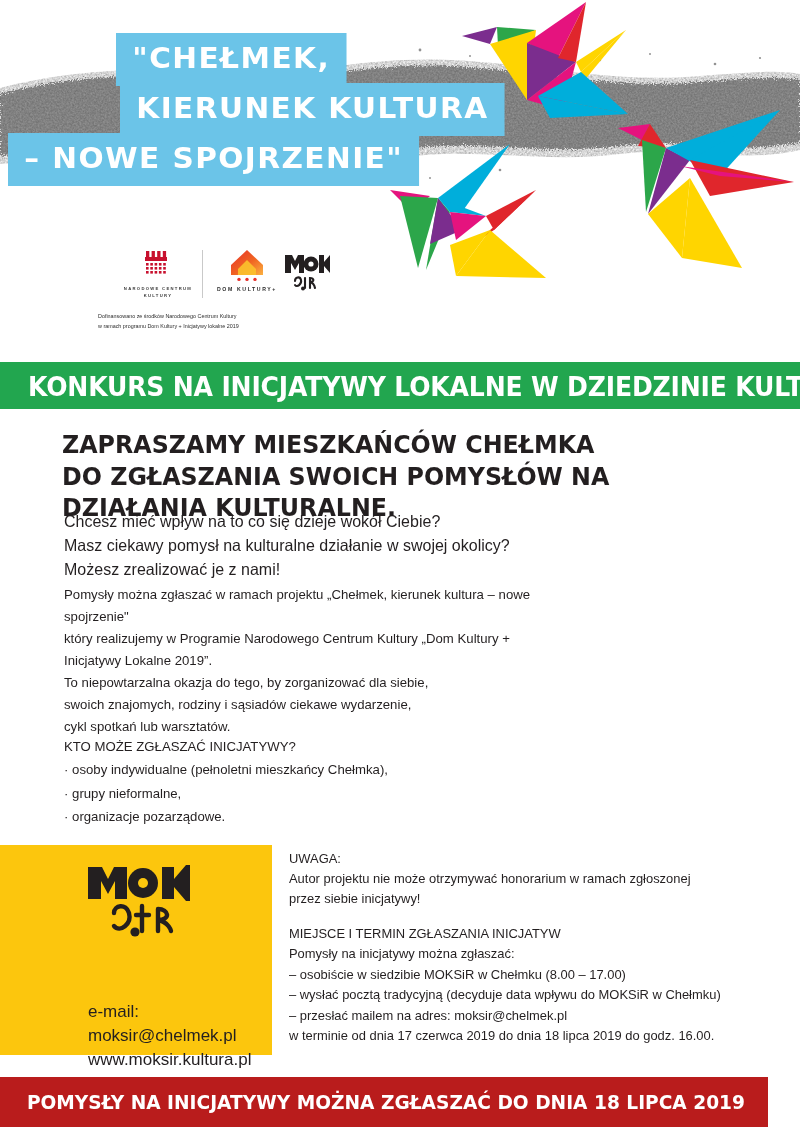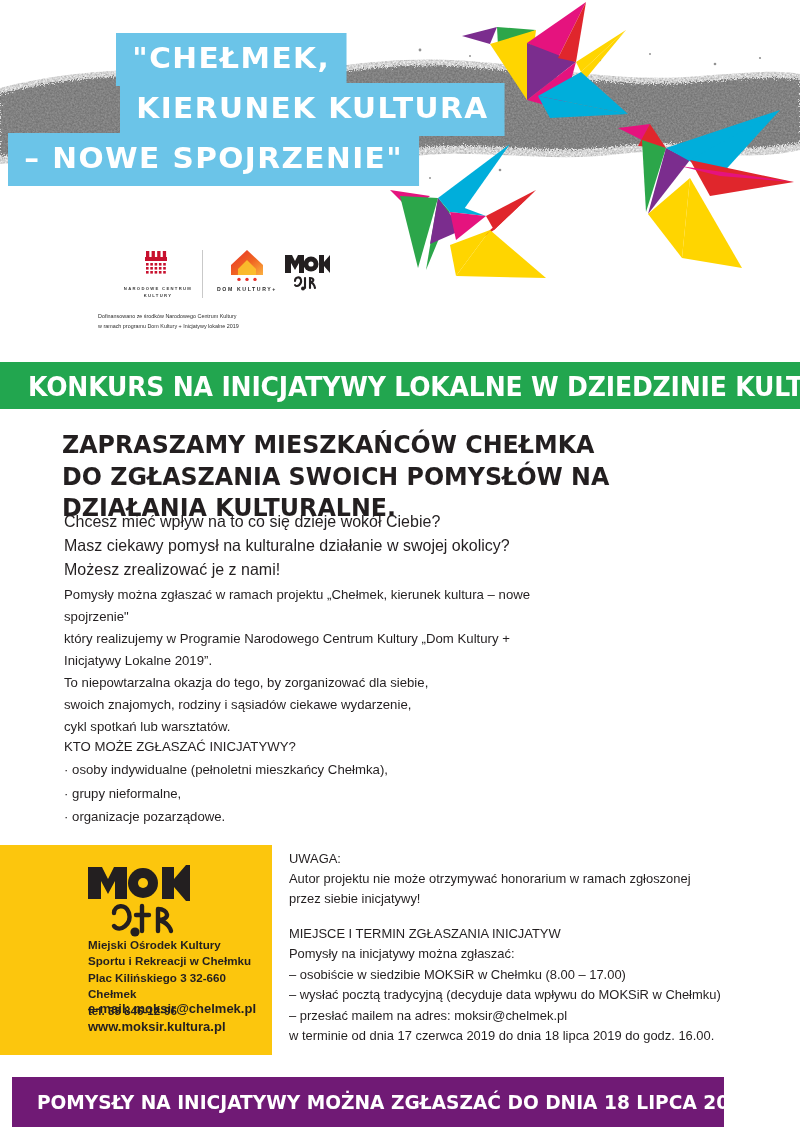--- a/index.html
+++ b/index.html
@@ -96,39 +96,39 @@
     position: absolute; left: 0; top: 845px; width: 272px; height: 210px;
     background: #FCC60D;
   }
   .yb-logo { position: absolute; left: 86px; top: 16px; }
   .yb-addr {
     position: absolute; left: 88px; top: 92px; width: 180px;
     font-size: 11.6px; line-height: 1.42; color: #231f20; font-weight: 600;
   }
   .yb-web {
     position: absolute; left: 88px; top: 155px; width: 180px;
-    font-size: 13px; line-height: 1.42; color: #231f20; font-weight: 700;
+    font-size: 17px; line-height: 1.42; color: #231f20; font-weight: 400;
   }
 
   
   .uwaga {
     position: absolute; left: 289px; top: 849px; width: 500px;
     font-size: 13.2px; line-height: 1.5; color: #231f20;
     transform: scaleX(0.98); transform-origin: left top;
   }
   .miejsce {
     position: absolute; left: 289px; top: 924px; width: 510px;
     font-size: 13.2px; line-height: 1.55; color: #231f20;
     transform: scaleX(0.98); transform-origin: left top;
   }
 
   
   .band-pink {
-    position: absolute; left: 12px; top: 1077px; width: 712px; height: 50px;
-    background: #701a75;
+    position: absolute; left: 0; top: 1077px; width: 768px; height: 50px;
+    background: #b91c1c;
   }
   .band-pink .band-text {
     position: absolute; left: 0; right: 0; top: 50%; transform: translateY(-50%) scaleX(0.93);
     text-align: center; color: #ffffff;
     font-family: "DejaVu Sans", sans-serif; font-weight: 700;
     font-size: 20px; white-space: nowrap;
   }
 </style>
 </head>
 <body>
@@ -343,26 +343,20 @@
       <circle cx="57" cy="22" r="5" fill="#FCC60D"></circle>
       <g fill="none" stroke="#231f20" stroke-width="4.4" stroke-linecap="round" stroke-linejoin="round">
         <path d="M28,52 C28,44 40,42 43,52 C46,63 34,72 28,65"></path>
         <path d="M56,45 L56,70"></path>
         <path d="M50,54 L63,54"></path>
         <path d="M72,70 L72,48 C83,48 85,59 72,59 C83,61 85,70 85,70"></path>
       </g>
       <circle cx="49" cy="71" r="4.6" fill="#231f20"></circle>
     </svg>
 
-    <div class="yb-addr">
-      <div>Miejski Ośrodek Kultury</div>
-      <div>Sportu i Rekreacji w Chełmku</div>
-      <div>Plac Kilińskiego 3  32-660 Chełmek</div>
-      <div>tel. 33 846-12-96</div>
-    </div>
     <div class="yb-web">
       <div>e-mail: moksir@chelmek.pl</div>
       <div>www.moksir.kultura.pl</div>
     </div>
   </div>
 
   <div class="uwaga">
     <div>UWAGA:</div>
     <div>Autor projektu nie może otrzymywać honorarium w ramach zgłoszonej</div>
     <div>przez siebie inicjatywy!</div>

